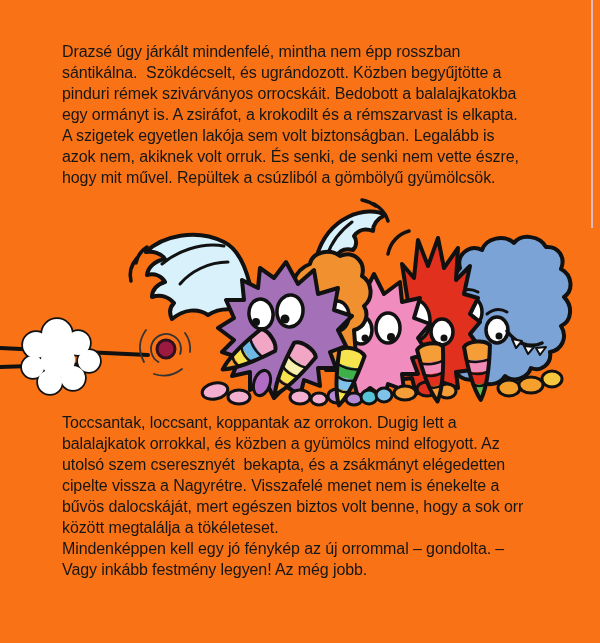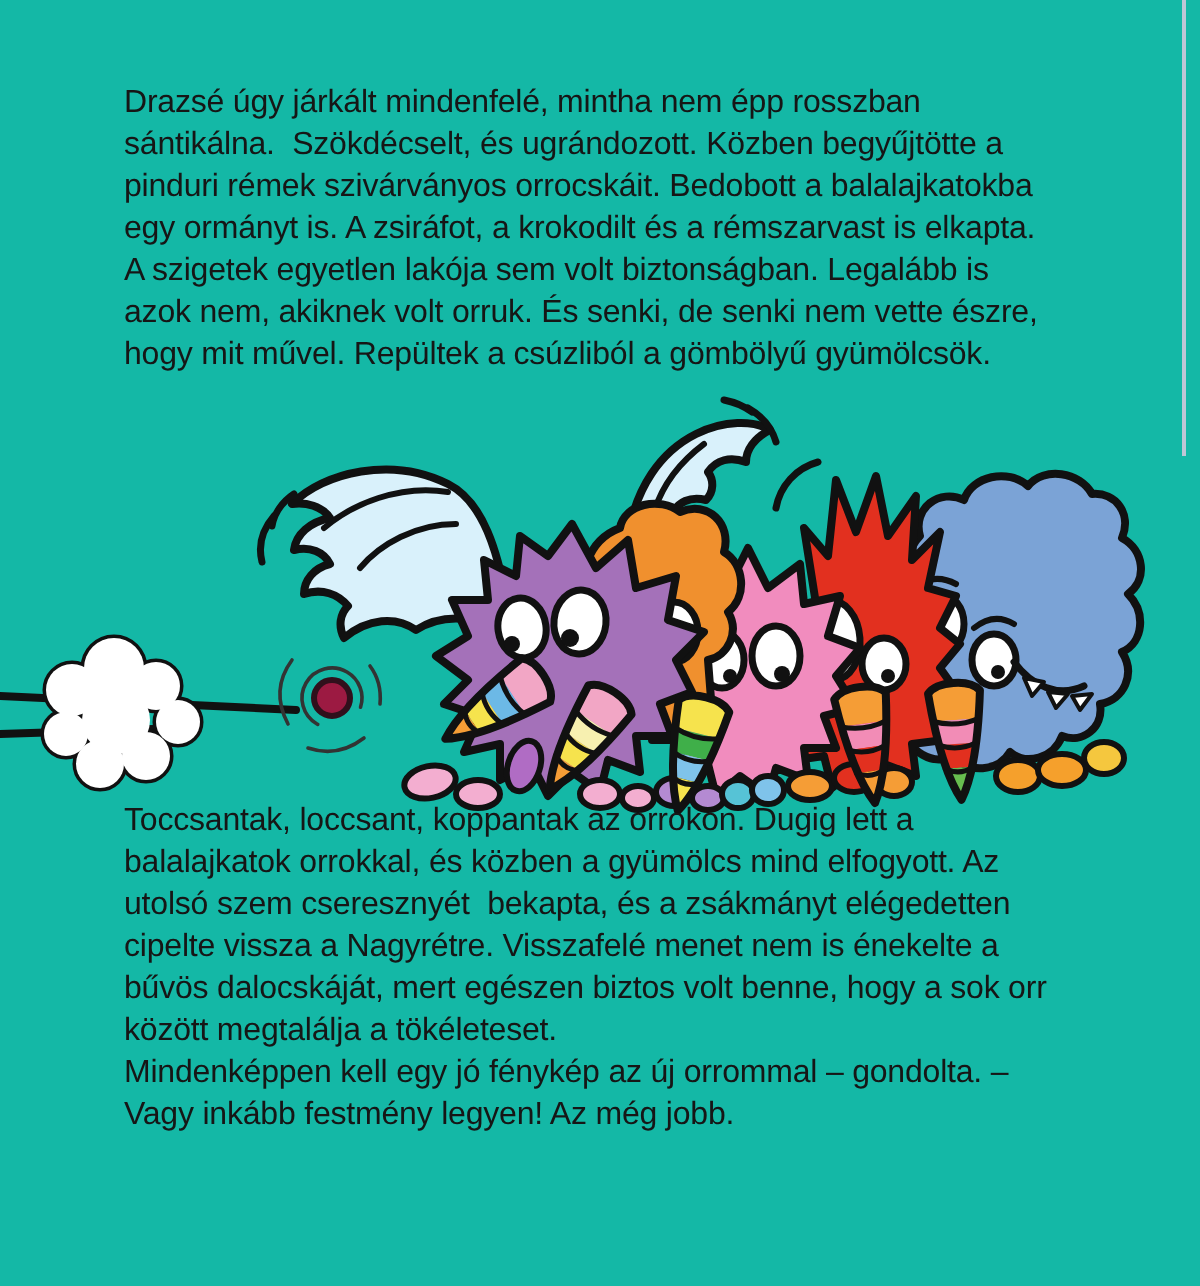--- a/index.html
+++ b/index.html
@@ -1,26 +1,26 @@
 <!DOCTYPE html>
 <html><head>
 <meta charset="utf-8">
 <style>
   html,body{margin:0;padding:0;background:#ffffff;}
   .page{
-    position:relative;width:600px;height:643px;background:#14b8a6;
+    position:relative;width:600px;height:643px;background:#f97316;
     overflow:hidden;font-family:"Liberation Sans",sans-serif;
   }
   .story{
     position:absolute;left:62px;width:537px;
     font-size:16px;line-height:21px;color:#161616;
     white-space:pre-wrap;letter-spacing:-0.1px;
   }
   #para1{top:41px;}
-  #para2{top:400px;}
+  #para2{top:412px;}
   .illustration{
     position:absolute;left:0;top:193px;width:600px;height:232px;
     pointer-events:none;
   }
   .edge-line{
     position:absolute;left:591px;top:0;width:2px;height:228px;
     background:#dcc9de;opacity:.85;
   }
   svg .ol{stroke:#111111;stroke-linejoin:round;stroke-linecap:round;}
 </style>

